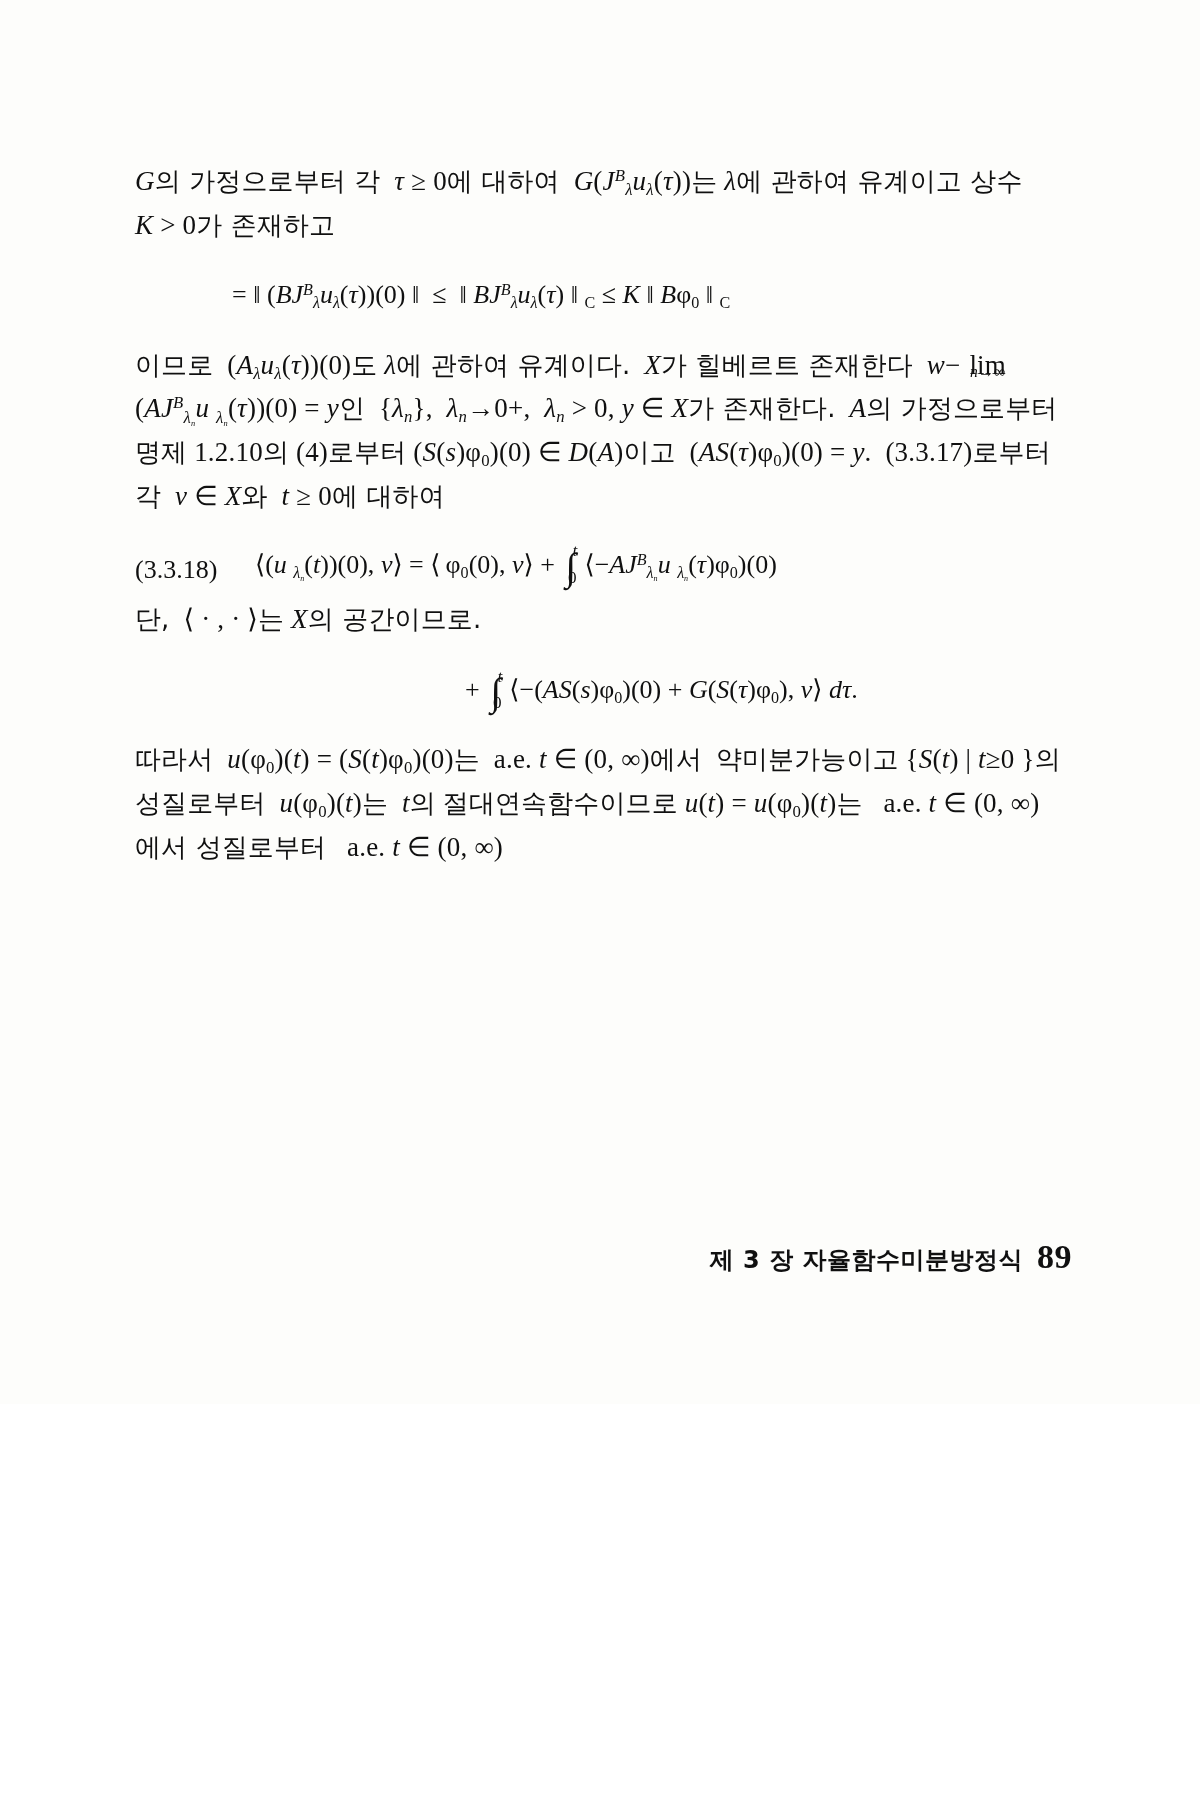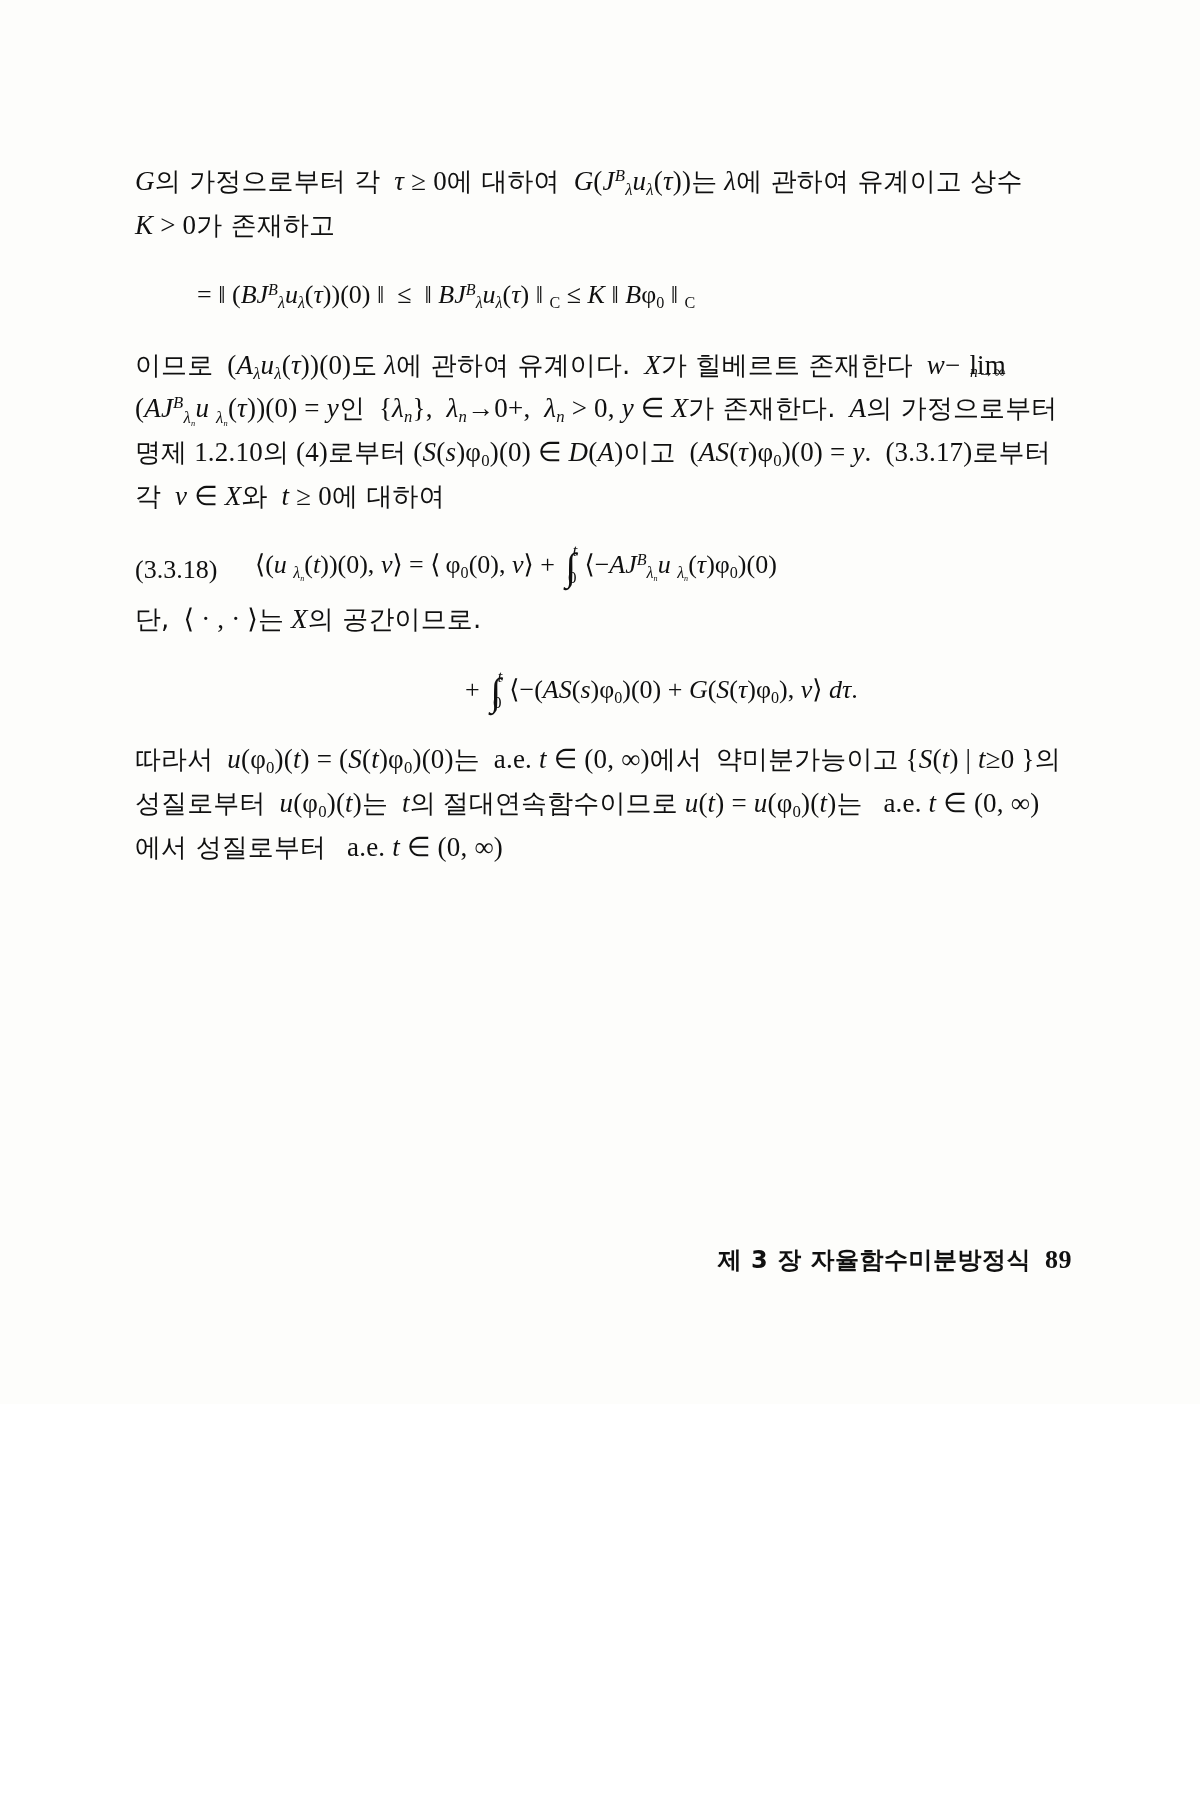--- a/index.html
+++ b/index.html
@@ -40,21 +40,21 @@
     font-size: 26px;
     line-height: 1.7;
     margin: 26px 0 26px 0;
   }
   .math-line {
     display: block;
     white-space: nowrap;
     margin-bottom: 10px;
   }
   .ml-1 { margin-left: 60px; }
-  .ml-2 { margin-left: 62px; }
+  .ml-2 { margin-left: 97px; }
   .ml-4 { margin-left: 300px; }
   .ml-5 { margin-left: 330px; }
   .eqn-row {
     display: flex;
     align-items: flex-start;
     font-size: 26px;
     margin: 30px 0 6px 0;
   }
   .eqn-num {
     width: 120px;
@@ -122,21 +122,21 @@
     right: 128px;
     bottom: 128px;
     font-family: "DejaVu Sans", sans-serif;
     font-size: 24px;
     font-weight: bold;
     letter-spacing: 0.5px;
     white-space: nowrap;
   }
   .footer .pgno {
     font-family: "Liberation Serif", serif;
-    font-size: 26px;
+    font-size: 34px;
     margin-left: 14px;
   }
   .nowrap { white-space: nowrap; }
 </style>
 </head>
 <body>
 
 <div class="page">
   <div class="content">
 

